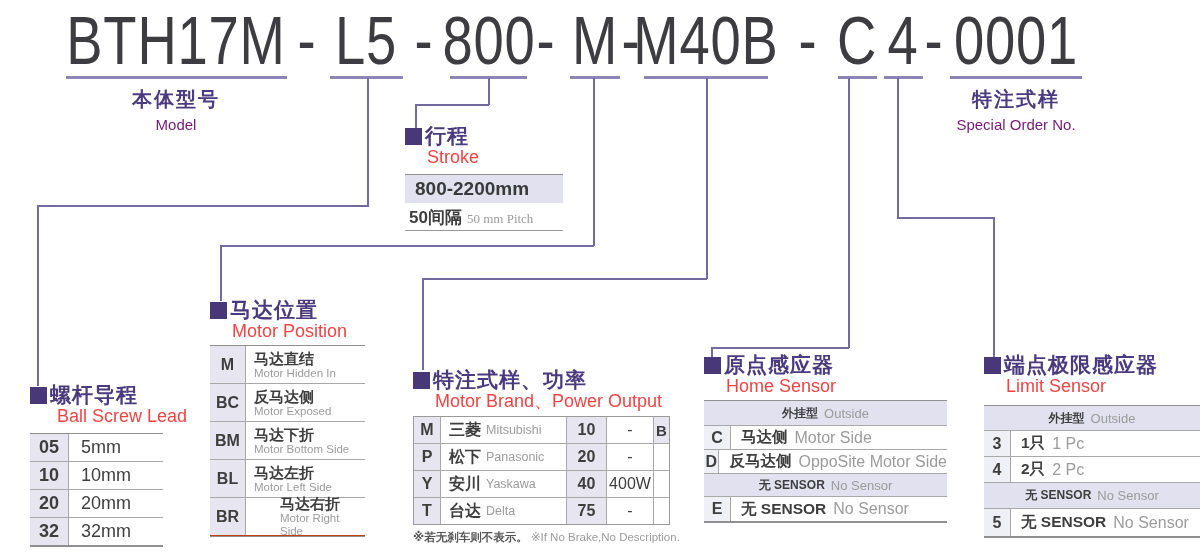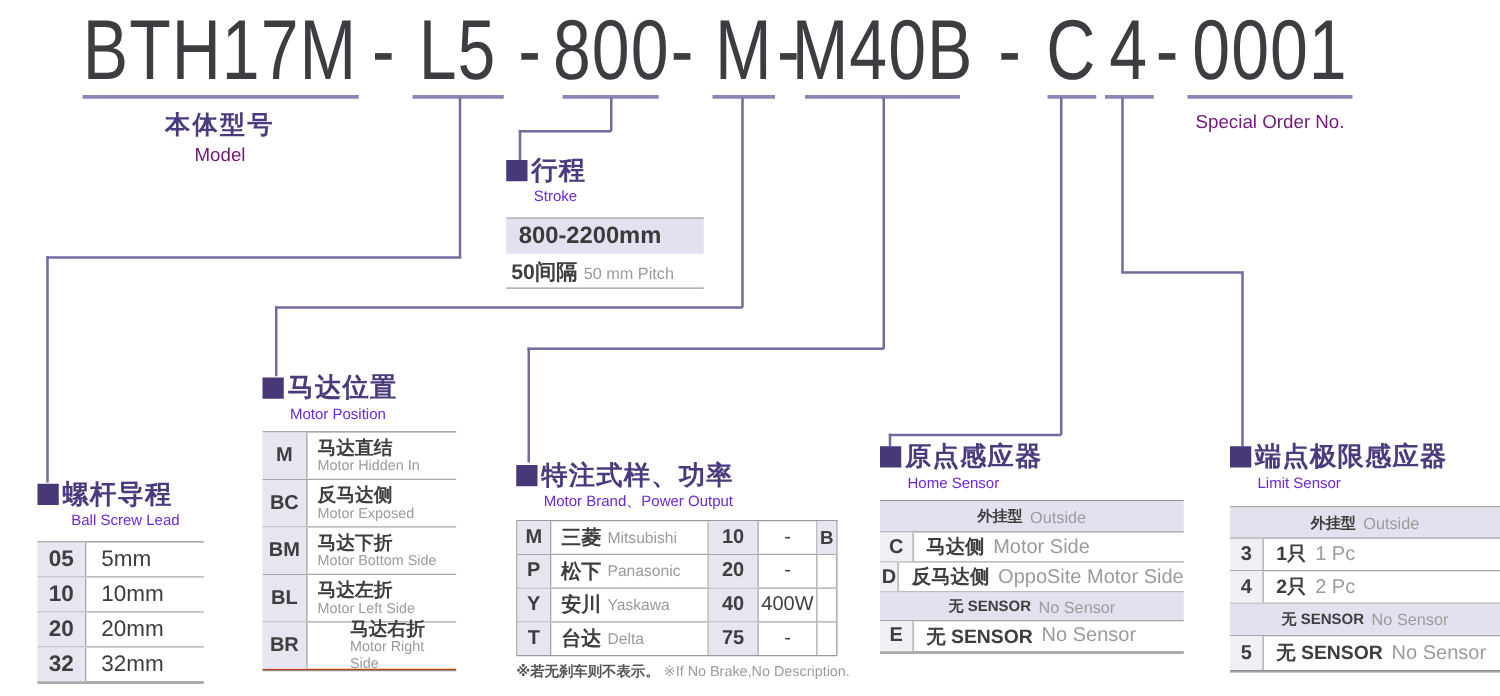--- a/index.html
+++ b/index.html
@@ -9,35 +9,35 @@
   .seg,.hy{position:absolute;top:6px;font-size:68px;line-height:1;font-weight:500;color:#3d3c40;
            letter-spacing:1px;transform:translateX(-50%) scaleX(0.80);white-space:nowrap;}
   .ul{position:absolute;top:76px;height:2.5px;background:#8d85b5;}
   
   .ln{position:absolute;background:#736aa0;}
   
   .block{position:absolute;}
   .h-row{display:flex;align-items:center;gap:3px;height:24px;}
   .sq{width:17px;height:17px;background:#483878;flex:0 0 auto;}
   .h-zh{font-size:21px;font-weight:700;color:#4b3b7e;letter-spacing:1px;white-space:nowrap;}
-  .h-en{font-size:12px;font-weight:500;color:#6d28d9;padding-left:22px;line-height:18px;white-space:nowrap;}
+  .h-en{font-size:18px;font-weight:500;color:#ef4444;padding-left:22px;line-height:18px;white-space:nowrap;}
   
   .tbl{border-top:1px solid #8f8f8f;border-bottom:1px solid #8f8f8f;}
   .shade{background:#e2e1ef;}
   .codeshade{background:#e6e5f0;}
   .ltshade{background:#efeff6;}
   .zh{color:#3e3e3e;}
   .en{color:#9b9b9b;}
   
   .stk{width:158px;margin-top:8px;border-bottom:1px solid #9a9a9a;}
   .stk .r1{height:28px;display:flex;align-items:center;padding-left:10px;
            font-size:19px;font-weight:600;color:#3a3a3a;}
   .stk .r2{height:27px;display:flex;align-items:baseline;gap:5px;padding-left:4px;padding-top:3px;box-sizing:border-box;}
   .stk .r2 .zh{font-size:17px;font-weight:600;}
-  .stk .r2 .en{font-size:13px;}
+  .stk .r2 .en{font-size:13px;font-family:Liberation Serif, serif;}
   
   .bsl{width:133px;margin-top:8px;}
   .bsl .row{display:flex;height:27px;border-bottom:1px solid #a8a8a8;}
   .bsl .row:last-child{border-bottom:1px solid #8f8f8f;}
   .bsl .c{width:38px;display:flex;align-items:center;justify-content:center;
           font-size:18px;font-weight:700;border-right:1px solid #a8a8a8;}
   .bsl .v{flex:1;display:flex;align-items:center;padding-left:12px;font-size:18px;font-weight:500;}
   
   .mpos{width:155px;margin-top:5px;}
   .mpos .row{display:flex;height:37px;border-bottom:1px solid #a8a8a8;}
@@ -136,20 +136,21 @@
 
   <div class="ln" style="left:897px;top:78px;width:1.5px;height:140px"></div>
   <div class="ln" style="left:897px;top:217px;width:97px;height:1.5px"></div>
   <div class="ln" style="left:993px;top:217px;width:1.5px;height:140px"></div>
 
   <div class="toplabel" style="left:176px;top:86px">
     <div class="zh">本体型号</div>
     <div class="en">Model</div>
   </div>
   <div class="toplabel" style="left:1016px;top:86px">
+    <div class="zh">特注式样</div>
     <div class="en">Special Order No.</div>
   </div>
 
   <div class="block" style="left:405px;top:124px">
     <div class="h-row">
       <span class="sq"></span>
       <span class="h-zh">行程</span>
     </div>
     <div class="h-en">Stroke</div>
     <div class="stk tbl">

